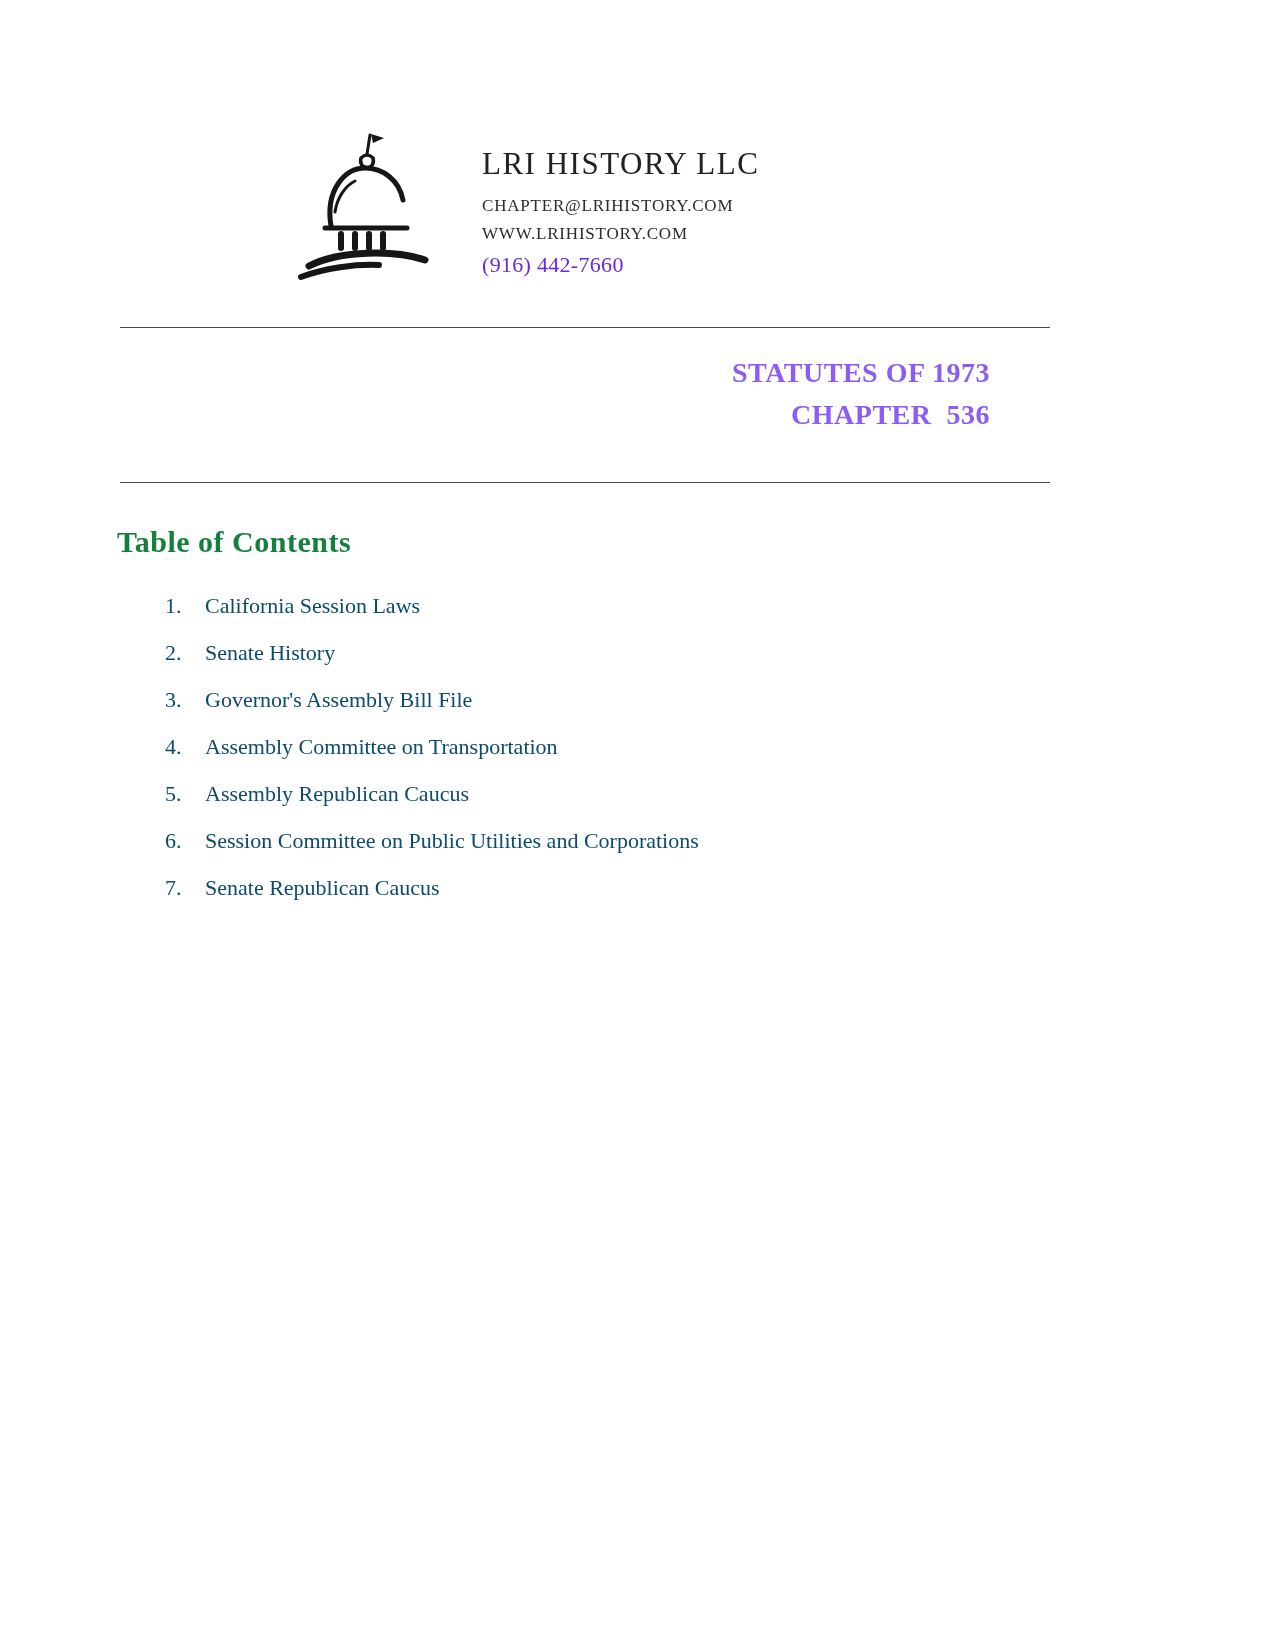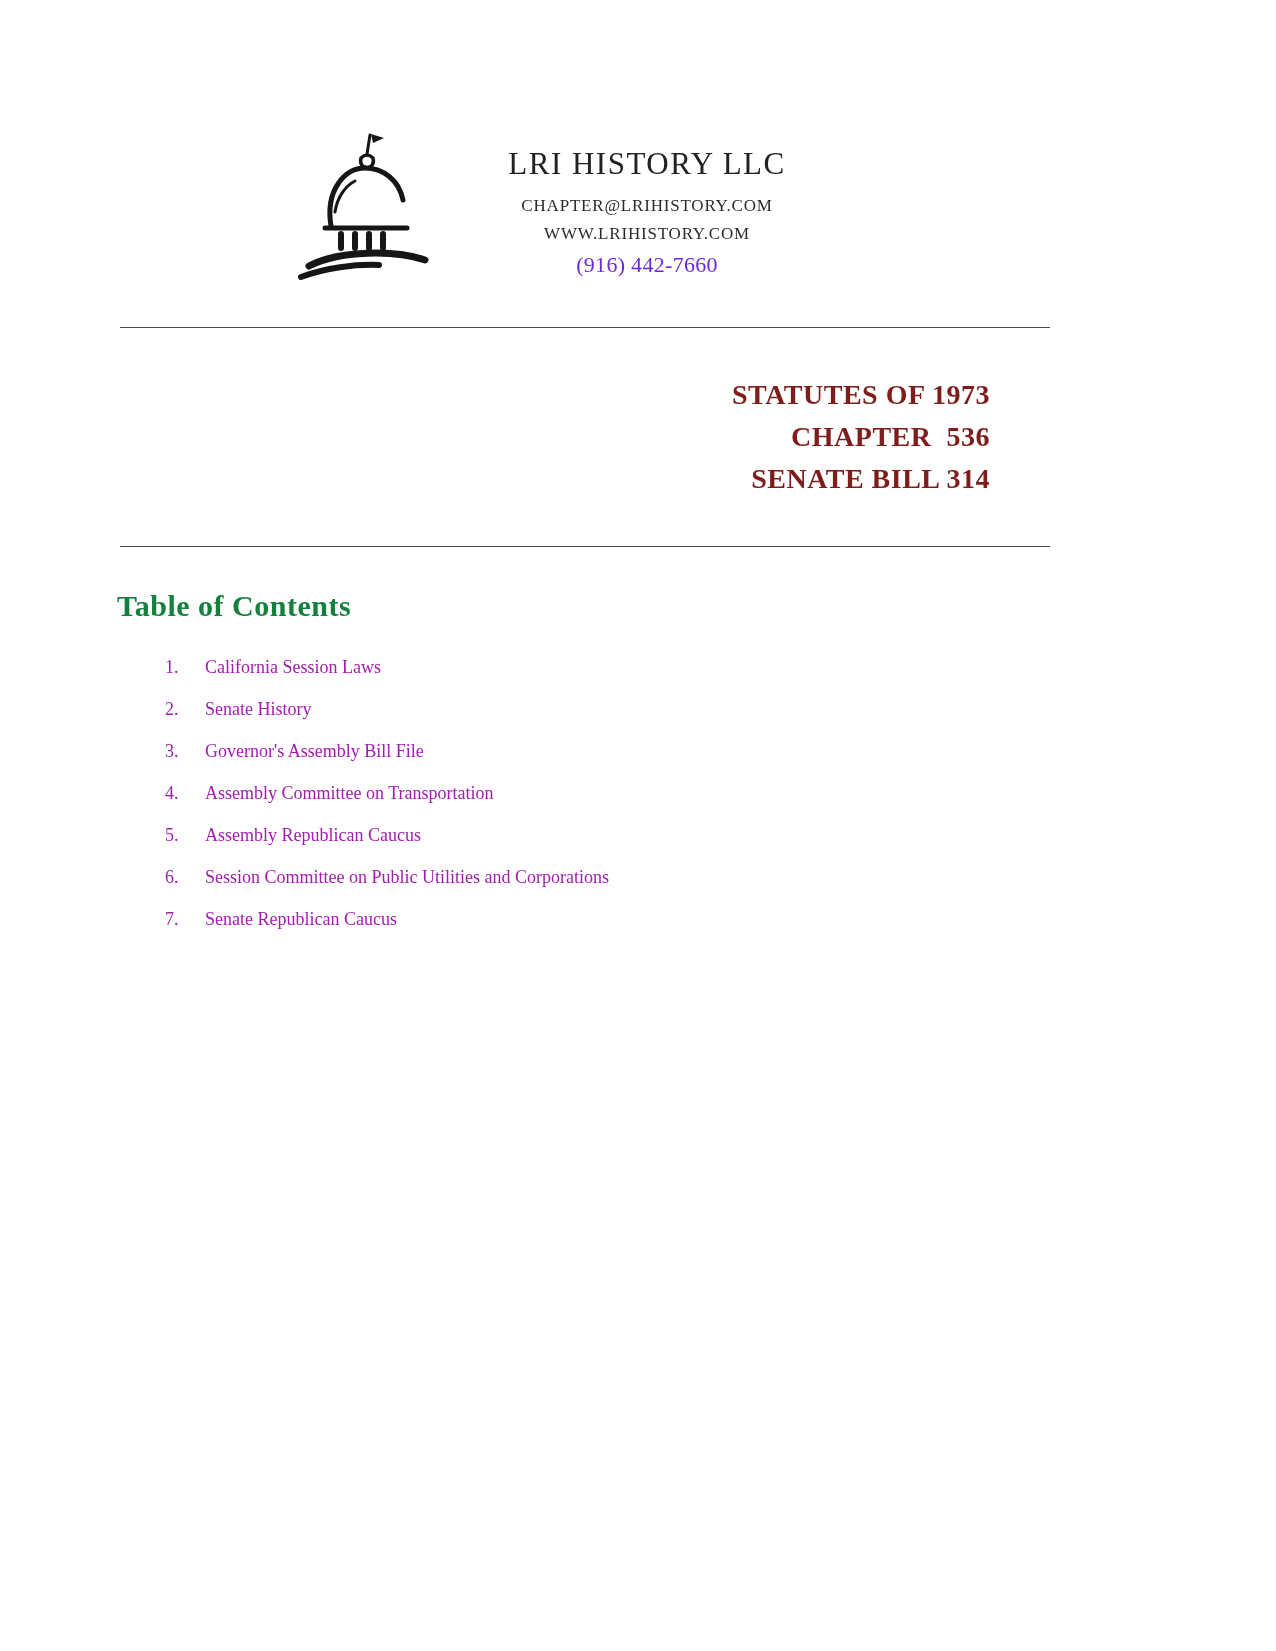--- a/index.html
+++ b/index.html
@@ -26,21 +26,20 @@
   }
   .logo-wrap {
     width: 145px;
     height: 155px;
     flex: 0 0 auto;
   }
   .header-text {
     margin-left: 42px;
     margin-top: 18px;
     width: 330px;
-    text-align: center;
   }
   .company-name {
     font-size: 31px;
     letter-spacing: 1.5px;
     color: #222222;
     margin-bottom: 14px;
     white-space: nowrap;
   }
   .contact-line {
     font-size: 17px;
@@ -59,24 +58,24 @@
     border: none;
     border-top: 1.5px solid #4a4a4a;
     margin-left: 120px;
     margin-right: 226px;
   }
   .rule-1 { margin-top: 44px; }
   .rule-2 { margin-top: 46px; }
 
   
   .title-block {
-    margin-top: 46px;
+    margin-top: 24px;
     margin-right: 286px;
     text-align: right;
-    color: #7f1d1d;
+    color: #8b5cf6;
   }
   .title-line {
     font-size: 28px;
     font-weight: bold;
     letter-spacing: 0.5px;
     line-height: 1.5;
     white-space: pre-wrap;
   }
 
   
@@ -92,22 +91,22 @@
     color: #15803d;
   }
   .toc-list {
     margin-top: 34px;
     margin-left: 48px;
     list-style: none;
     counter-reset: tocnum;
   }
   .toc-item {
     counter-increment: tocnum;
-    font-size: 18px;
-    color: #a21caf;
+    font-size: 22px;
+    color: #0c4a6e;
     margin-bottom: 21px;
     display: flex;
   }
   .toc-item::before {
     content: counter(tocnum) ".";
     width: 40px;
     flex: 0 0 auto;
   }
   .toc-item-text { display: inline-block; }
 </style>
@@ -146,21 +145,20 @@
       <div class="contact-line">WWW.LRIHISTORY.COM</div>
       <div class="phone-line">(916) 442-7660</div>
     </div>
   </div>
 
   <hr class="rule rule-1">
 
   <div class="title-block">
     <div class="title-line">STATUTES OF 1973</div>
     <div class="title-line">CHAPTER  536</div>
-    <div class="title-line">SENATE BILL 314</div>
   </div>
 
   <hr class="rule rule-2">
 
   <div class="toc">
     <div class="toc-heading">Table of Contents</div>
     <ol class="toc-list">
       <li class="toc-item">
         <span class="toc-item-text">California Session Laws</span>
       </li>

